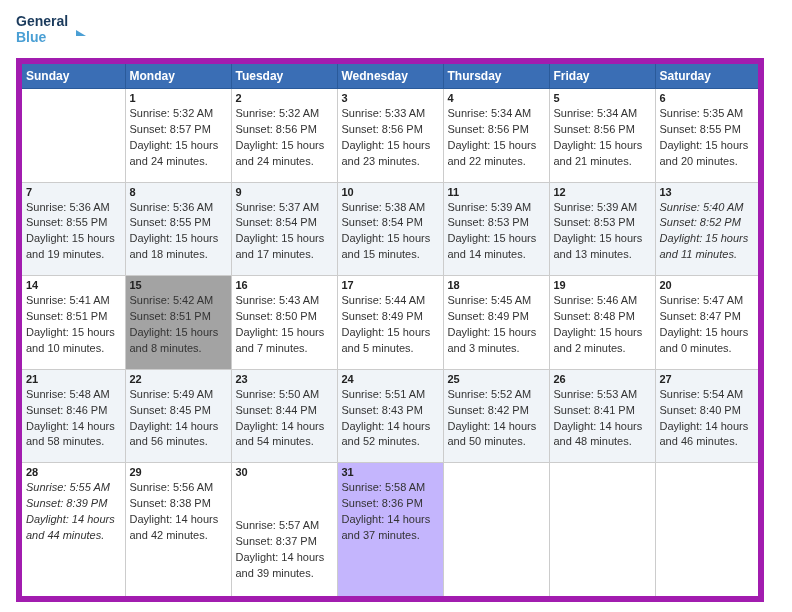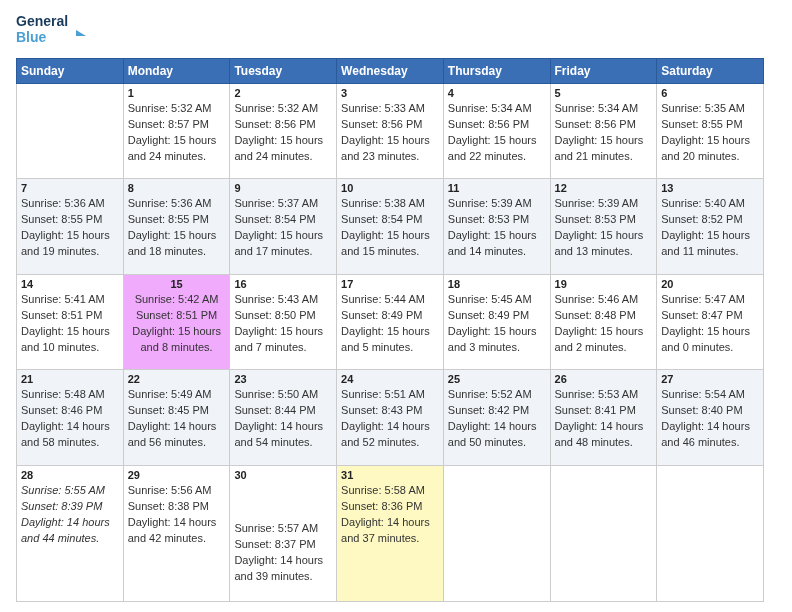--- a/index.html
+++ b/index.html
@@ -38,21 +38,21 @@
       color: #1a3a5c;
       line-height: 1.1;
     }
     .location-title {
       font-size: 15px;
       color: #333;
       font-weight: bold;
     }
     .calendar {
       flex: 1;
-      border: 1px solid #a21caf;
+      border: 6px solid #a21caf;
       border-collapse: collapse;
       width: 100%;
       table-layout: fixed;
     }
     .calendar th {
       background: #3a6eb5;
       color: #fff;
       font-size: 12px;
       font-weight: bold;
       padding: 5px 4px;
@@ -204,35 +204,35 @@
           </td>
           <td style="background: rgb(240, 244, 248);">
             <span class="day-num">12</span>
             <div class="day-info" style="white-space: pre-line;">Sunrise: 5:39 AM
 Sunset: 8:53 PM
 Daylight: 15 hours
 and 13 minutes.</div>
           </td>
           <td style="background: rgb(240, 244, 248);">
             <span class="day-num">13</span>
-            <div class="day-info" style="white-space: pre-line;">Sunrise: 5:40 AM
+            <div class="day-info" style="white-space: pre-line; font-style: italic;">Sunrise: 5:40 AM
 Sunset: 8:52 PM
 Daylight: 15 hours
 and 11 minutes.</div>
           </td>
         </tr>
         <tr>
           <td style="background: rgb(255, 255, 255);">
             <span class="day-num">14</span>
             <div class="day-info" style="white-space: pre-line;">Sunrise: 5:41 AM
 Sunset: 8:51 PM
 Daylight: 15 hours
 and 10 minutes.</div>
           </td>
-          <td style="background: #f0abfc; text-align: center;">
+          <td style="background: #a3a3a3;">
             <span class="day-num">15</span>
             <div class="day-info" style="white-space: pre-line;">Sunrise: 5:42 AM
 Sunset: 8:51 PM
 Daylight: 15 hours
 and 8 minutes.</div>
           </td>
           <td style="background: rgb(255, 255, 255);">
             <span class="day-num">16</span>
             <div class="day-info" style="white-space: pre-line;">Sunrise: 5:43 AM
 Sunset: 8:50 PM
@@ -334,21 +334,21 @@
 Daylight: 14 hours
 and 42 minutes.</div>
           </td>
           <td style="background: rgb(255, 255, 255);">
             <span class="day-num">30</span>
             <div class="day-info" style="white-space: pre-line; margin-top: 40px;">Sunrise: 5:57 AM
 Sunset: 8:37 PM
 Daylight: 14 hours
 and 39 minutes.</div>
           </td>
-          <td style="background: #fef9c3; margin-top: 20px;">
+          <td style="background: #c4b5fd; margin-top: 20px;">
             <span class="day-num">31</span>
             <div class="day-info" style="white-space: pre-line;">Sunrise: 5:58 AM
 Sunset: 8:36 PM
 Daylight: 14 hours
 and 37 minutes.</div>
           </td>
           <td class="empty" style="background: rgb(255, 255, 255);"></td>
           <td class="empty" style="background: rgb(255, 255, 255);"></td>
           <td class="empty" style="background: rgb(255, 255, 255);"></td>
         </tr>

